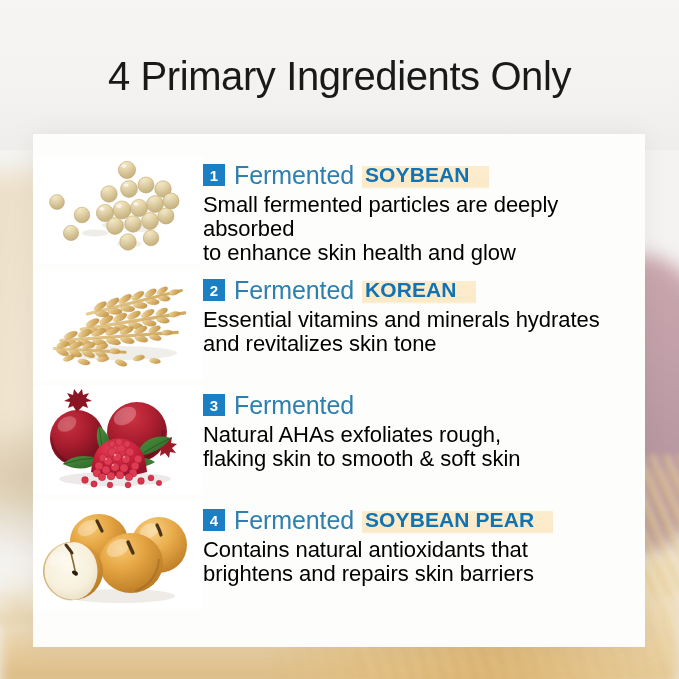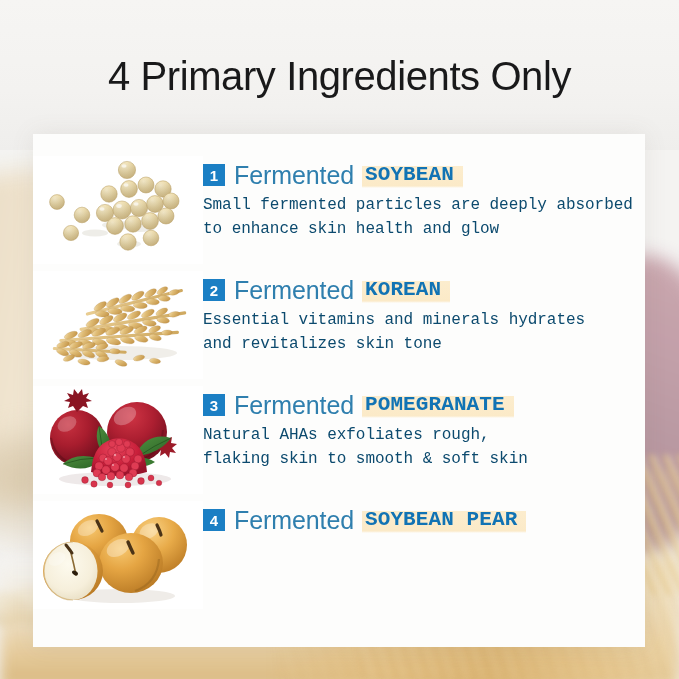--- a/index.html
+++ b/index.html
@@ -166,37 +166,35 @@
     color:#2f7fae;
     letter-spacing:-0.1px;
   }
 
   .ingredient {
     font-size:21px;
     font-weight:700;
     color:#1173b4;
     letter-spacing:0.1px;
     margin-left:8px;
-    padding:1px 9px 2px 3px;
+    padding:1px 19px 2px 3px;
     background:linear-gradient(180deg,
         rgba(253,238,209,0) 0%,
         rgba(253,238,209,0) 14%,
         rgba(252,236,203,.95) 16%,
         rgba(251,233,197,.95) 92%,
         rgba(251,233,197,0) 100%);
-    font-family:Liberation Mono, monospace;
   }
 
   .desc {
-    font-size:16px;
+    font-size:22px;
     line-height:24px;
-    color:#0c4a6e;
+    color:#000000;
     letter-spacing:-0.05px;
     white-space:pre-line;
-    font-family:Liberation Mono, monospace;
   }
 </style>
 </head>
 <body>
 
 <div id="infographic">
 
   <div class="bg-layer">
     <div class="bg-top-wash"></div>
     <div class="bg-bottle"></div>
@@ -510,21 +508,20 @@
             <circle cx="126" cy="97" r="2.8"></circle>
             <circle cx="95" cy="99" r="3"></circle>
             <circle cx="77" cy="99" r="2.9"></circle>
           </g>
         </svg>
       </div>
       <div class="copy">
         <div class="head">
           <span class="badge">3</span>
           <span class="fermented">Fermented</span>
-          <span class="ingredient">POMEGRANATE</span>
         </div>
         <div class="desc">Natural AHAs exfoliates rough,
 flaking skin to smooth &amp; soft skin</div>
       </div>
     </div>
 
     <div class="row">
       <div class="thumb">
         <svg viewBox="0 0 170 108" xmlns="http://www.w3.org/2000/svg" aria-hidden="true">
           <defs>
@@ -578,17 +575,19 @@
             <ellipse cx="24" cy="58" rx="9" ry="6" fill="rgba(255,255,255,.26)" transform="rotate(-30 24 58)"></ellipse>
           </g>
         </svg>
       </div>
       <div class="copy">
         <div class="head">
           <span class="badge">4</span>
           <span class="fermented">Fermented</span>
           <span class="ingredient">SOYBEAN PEAR</span>
         </div>
+        <div class="desc">Contains natural antioxidants that
+brightens and repairs skin barriers</div>
       </div>
     </div>
 
   </div>
 </div>
 
 </body></html>

